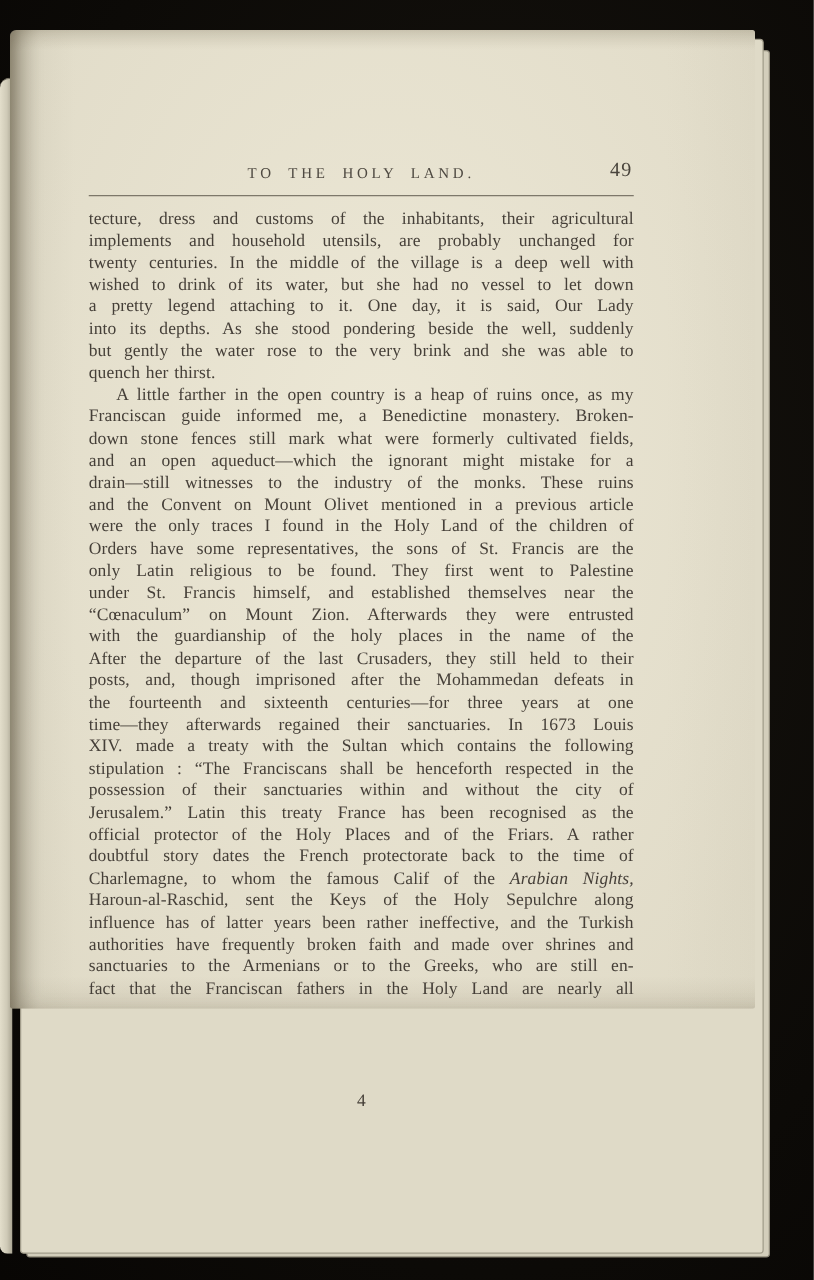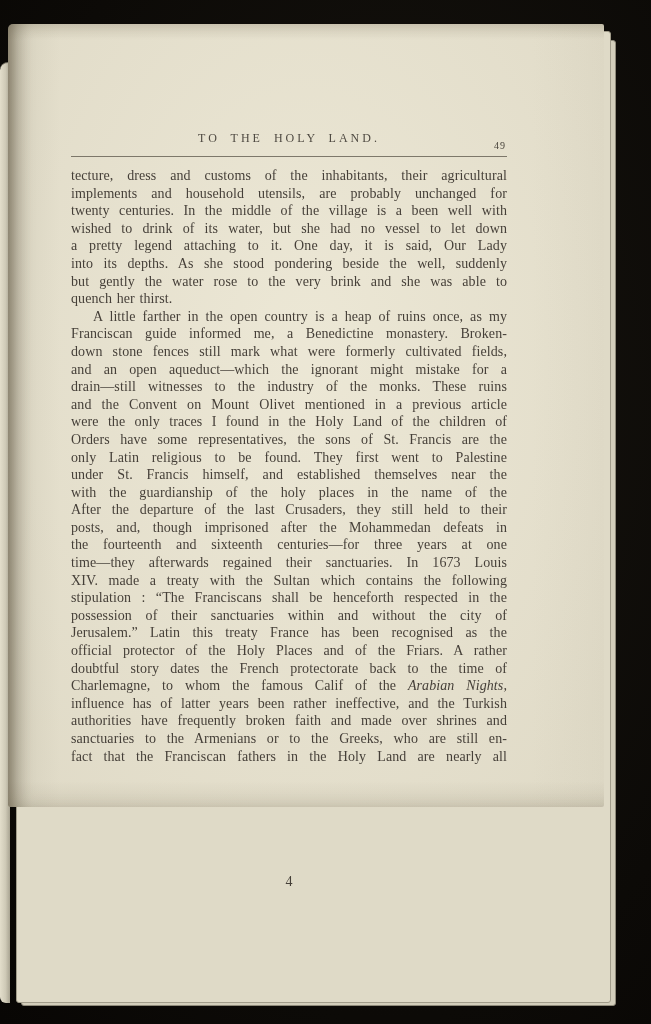--- a/index.html
+++ b/index.html
@@ -41,22 +41,22 @@
     font-family: Liberation Serif, serif;
   }
 
   .running-head { position: absolute; left: 63px; top: 104px; width: 436px; height: 22px; }
   .running-title {
     position: absolute; left: 0; right: 0; top: 3px;
     text-align: center; font-size: 12px; letter-spacing: 3px;
     word-spacing: 5px; color: #4e4941;
   }
   .page-number {
-    position: absolute; right: 1px; top: 12px;
-    font-size: 10px; letter-spacing: 1px; color: #4a453d;
+    position: absolute; right: 1px; top: 0;
+    font-size: 16px; letter-spacing: 1px; color: #4a453d;
   }
   .header-rule {
     position: absolute; left: 63px; top: 132px; width: 436px; height: 0;
     border-top: 1px solid rgba(90, 84, 72, 0.75);
   }
 
   .page-body {
     position: absolute; left: 63px; top: 143px; width: 436px;
     color: #453f38;
   }
@@ -86,50 +86,52 @@
   <div class="running-head">
     <div class="running-title">TO THE HOLY LAND.</div>
     <div class="page-number">49</div>
   </div>
   <div class="header-rule"></div>
 
   <div class="page-body">
       <div class="para">
         <div class="line"><span>tecture, dress and customs of the inhabitants, their agricultural</span></div>
         <div class="line"><span>implements and household utensils, are probably unchanged for</span></div>
-        <div class="line"><span>twenty centuries.  In the middle of the village is a been well with</span></div>
+        <div class="line"><span>twenty centuries.  In the middle of the village is a deep well with</span></div>
         <div class="line"><span>wished to drink of its water, but she had no vessel to let down</span></div>
         <div class="line"><span>a pretty legend attaching to it.  One day, it is said, Our Lady</span></div>
         <div class="line"><span>into its depths.  As she stood pondering beside the well, suddenly</span></div>
         <div class="line"><span>but gently the water rose to the very brink and she was able to</span></div>
         <div class="line endline"><span>quench her thirst.</span></div>
       </div>
       <div class="para">
         <div class="line indent"><span>A little farther in the open country is a heap of ruins once, as my</span></div>
         <div class="line"><span>Franciscan guide informed me, a Benedictine monastery.  Broken-</span></div>
         <div class="line"><span>down stone fences still mark what were formerly cultivated fields,</span></div>
         <div class="line"><span>and an open aqueduct—which the ignorant might mistake for a</span></div>
         <div class="line"><span>drain—still witnesses to the industry of the monks.  These ruins</span></div>
         <div class="line"><span>and the Convent on Mount Olivet mentioned in a previous article</span></div>
         <div class="line"><span>were the only traces I found in the Holy Land of the children of</span></div>
         <div class="line"><span>Orders have some representatives, the sons of St. Francis are the</span></div>
         <div class="line"><span>only Latin religious to be found.  They first went to Palestine</span></div>
         <div class="line"><span>under St. Francis himself, and established themselves near the</span></div>
+        <div class="line"><span>“Cœnaculum” on Mount Zion.  Afterwards they were entrusted</span></div>
         <div class="line"><span>with the guardianship of the holy places in the name of the</span></div>
         <div class="line"><span>After the departure of the last Crusaders, they still held to their</span></div>
         <div class="line"><span>posts, and, though imprisoned after the Mohammedan defeats in</span></div>
         <div class="line"><span>the fourteenth and sixteenth centuries—for three years at one</span></div>
         <div class="line"><span>time—they afterwards regained their sanctuaries.  In 1673 Louis</span></div>
         <div class="line"><span>XIV. made a treaty with the Sultan which contains the following</span></div>
         <div class="line"><span>stipulation : “The Franciscans shall be henceforth respected in the</span></div>
         <div class="line"><span>possession of their sanctuaries within and without the city of</span></div>
         <div class="line"><span>Jerusalem.”  Latin this treaty France has been recognised as the</span></div>
         <div class="line"><span>official protector of the Holy Places and of the Friars.  A rather</span></div>
         <div class="line"><span>doubtful story dates the French protectorate back to the time of</span></div>
         <div class="line"><span>Charlemagne, to whom the famous Calif of the </span><i>Arabian Nights,</i></div>
+        <div class="line"><span>Haroun-al-Raschid, sent the Keys of the Holy Sepulchre along</span></div>
         <div class="line"><span>influence has of latter years been rather ineffective, and the Turkish</span></div>
         <div class="line"><span>authorities have frequently broken faith and made over shrines and</span></div>
         <div class="line"><span>sanctuaries to the Armenians or to the Greeks, who are still en-</span></div>
         <div class="line"><span>fact that the Franciscan fathers in the Holy Land are nearly all</span></div>
       </div>
     </div>
 
   <div class="signature-mark">4</div>
 </div>
 

